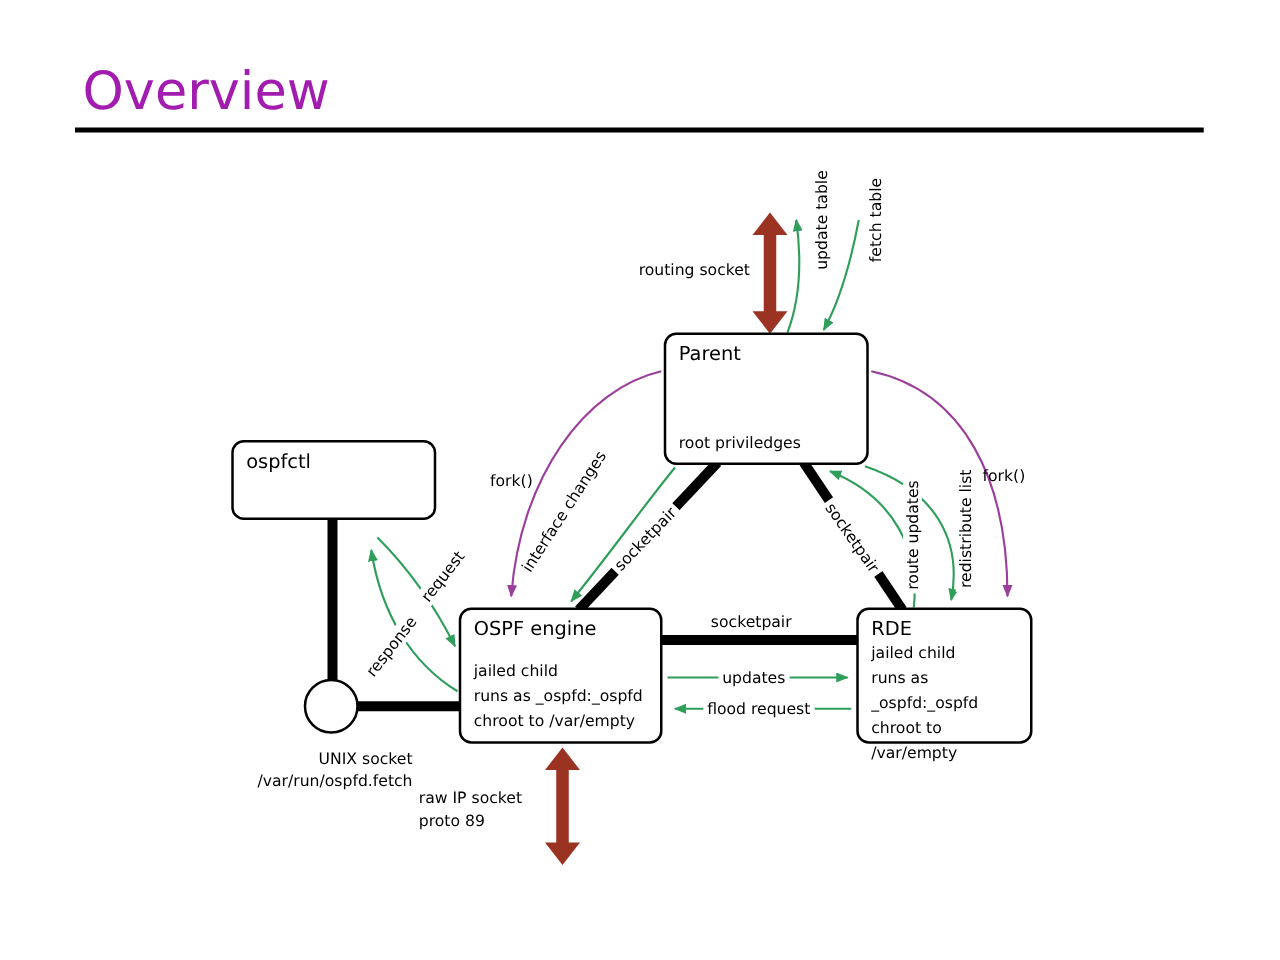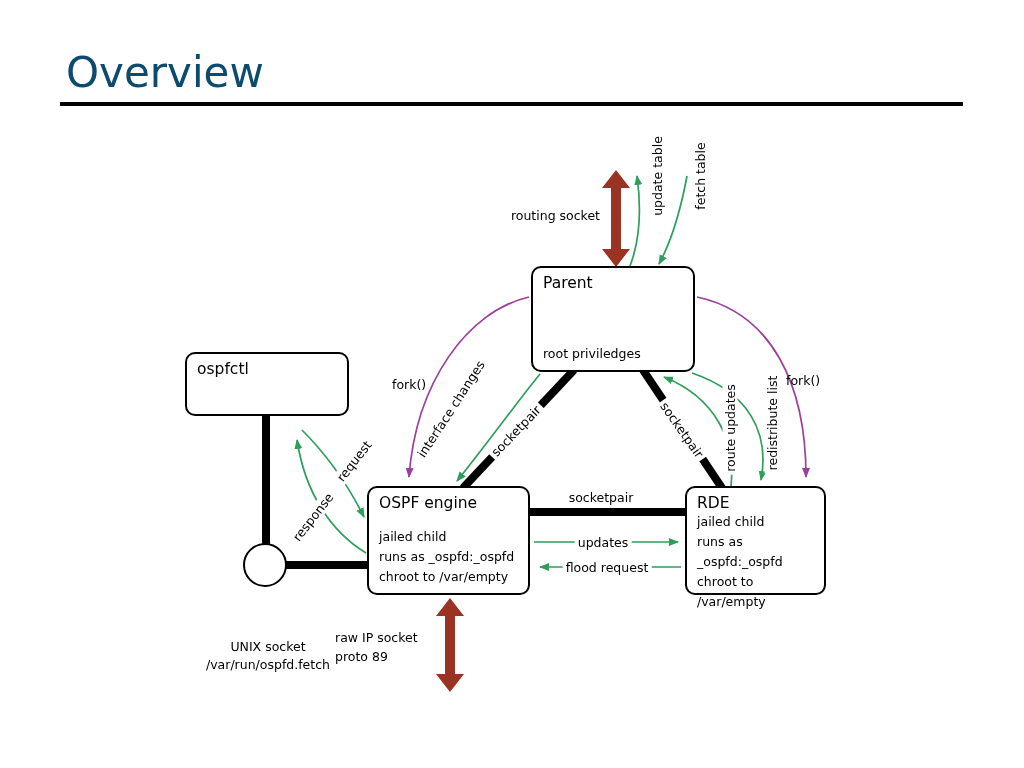--- a/index.html
+++ b/index.html
@@ -1,18 +1,18 @@
 <!DOCTYPE html>
 <html style="--green: #2f9e5b; --purple: #9c3f9c; --maroon: #9b3322;"><head>
 <meta charset="utf-8">
 <style>
   html,body{margin:0;padding:0;background:#fff;}
   .stage{position:relative;width:1024px;height:768px;background:#fff;overflow:hidden;
          font-family:"DejaVu Sans","Liberation Sans",sans-serif;color:#000;}
-  .slide-title{position:absolute;left:66px;top:50px;font-size:42px;line-height:1.1;color:#0c4a6e;}
+  .slide-title{position:absolute;left:66px;top:50px;font-size:42px;line-height:1.1;color:#a21caf;}
   .title-rule{position:absolute;left:60px;top:102px;width:903px;height:4px;background:#000;}
 
   svg.canvas{position:absolute;left:0;top:0;}
   .pipe{stroke:#000;stroke-width:8;fill:none;}
   .edge{fill:none;stroke-width:1.7;}
   .green{stroke:var(--green);}
   .purple{stroke:var(--purple);}
   .fill-green{fill:var(--green);}
   .fill-purple{fill:var(--purple);}
   .fill-maroon{fill:var(--maroon);}
@@ -23,21 +23,21 @@
   .node .sub{font-size:12.5px;line-height:20px;}
   .node .grow{flex:1;}
 
   .sock-circle{position:absolute;left:243px;top:543px;width:44px;height:44px;background:#fff;
                border:2px solid #000;border-radius:50%;box-sizing:border-box;}
 
   .lab{position:absolute;font-size:12.5px;white-space:nowrap;color:#000;}
   .lab.c{transform:translate(-50%,-50%) rotate(var(--r,0deg));}
   .lab.bg{background:#fff;padding:0 3px;}
   .lab.right{transform:translate(-100%,0);}
-  .lab.center-text{text-align:center;transform:translate(-50%,0);margin-top:40px;}
+  .lab.center-text{text-align:right;transform:translate(-50%,0);}
 </style>
 </head>
 <body>
 
 <div class="stage">
 
   <div class="slide-title">Overview</div>
   <div class="title-rule"></div>
 
   <svg class="canvas" width="1024" height="768" viewBox="0 0 1024 768">

